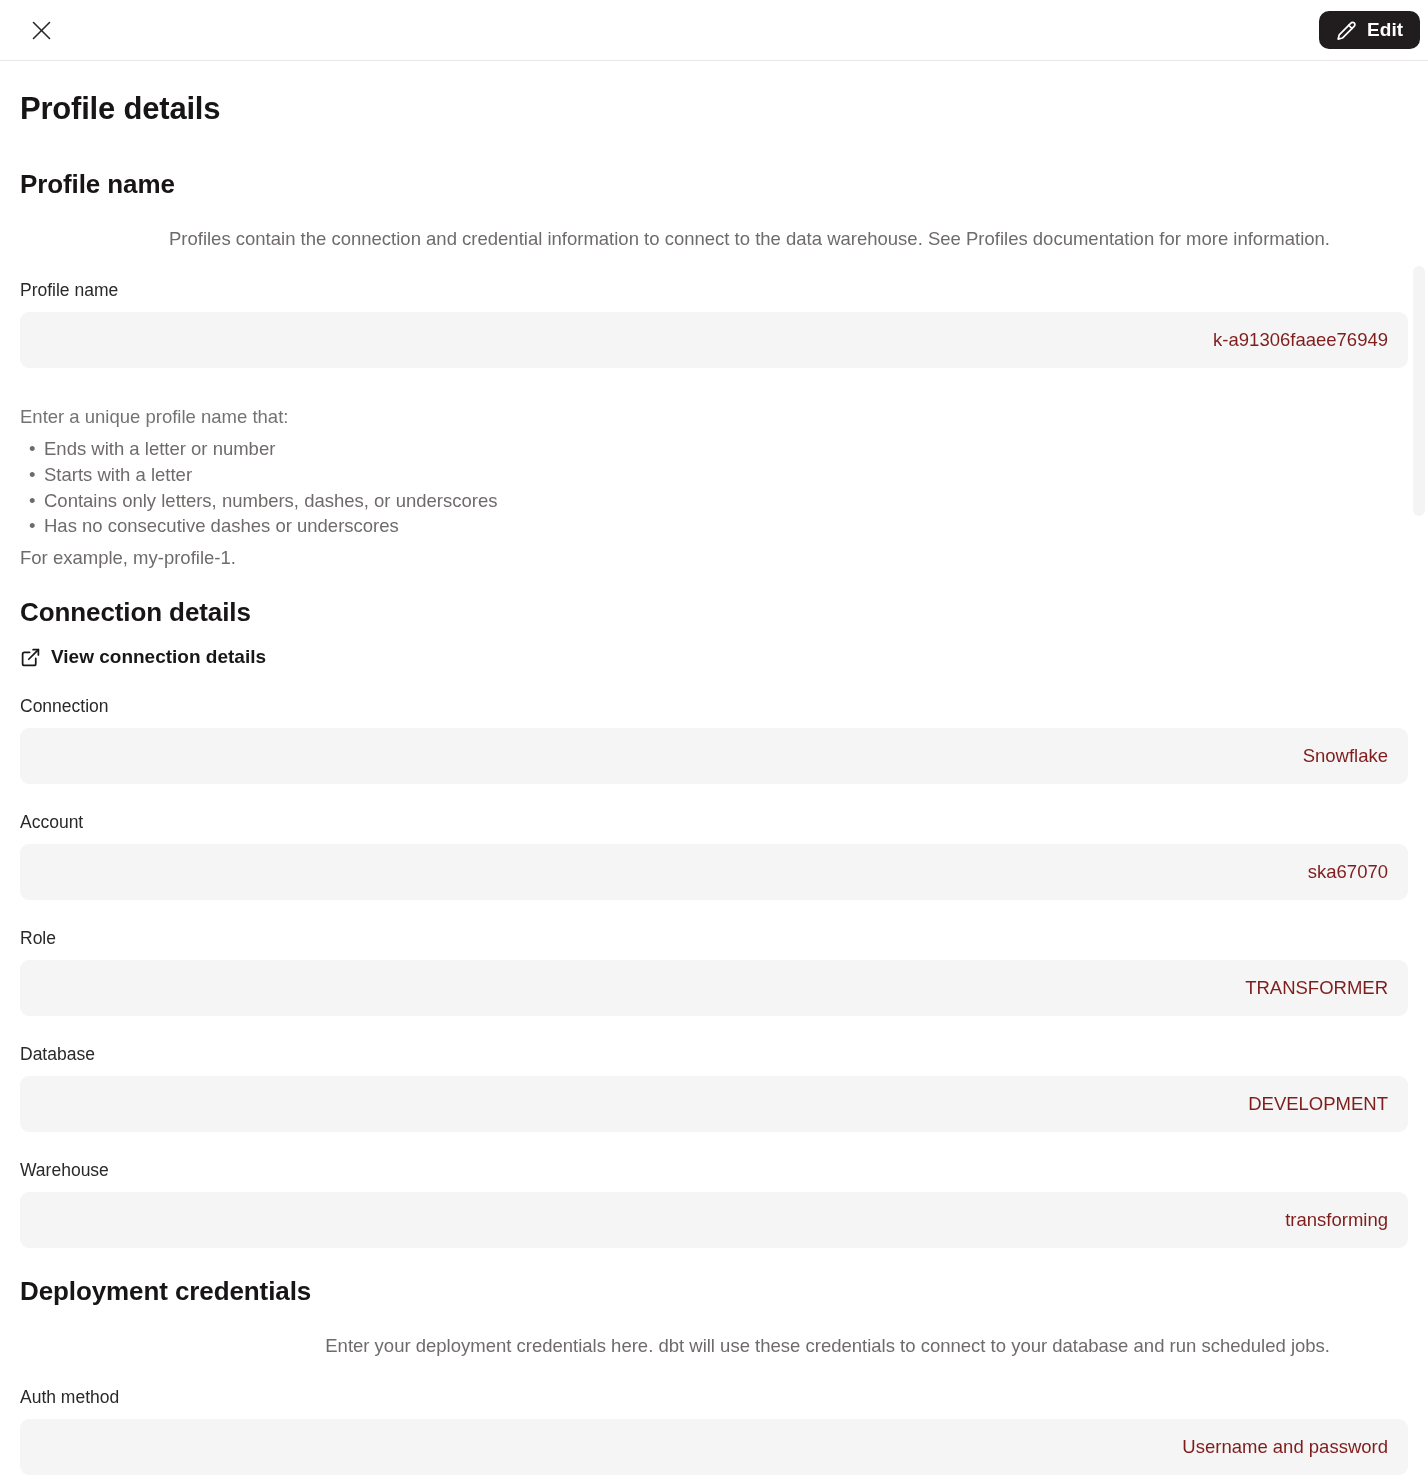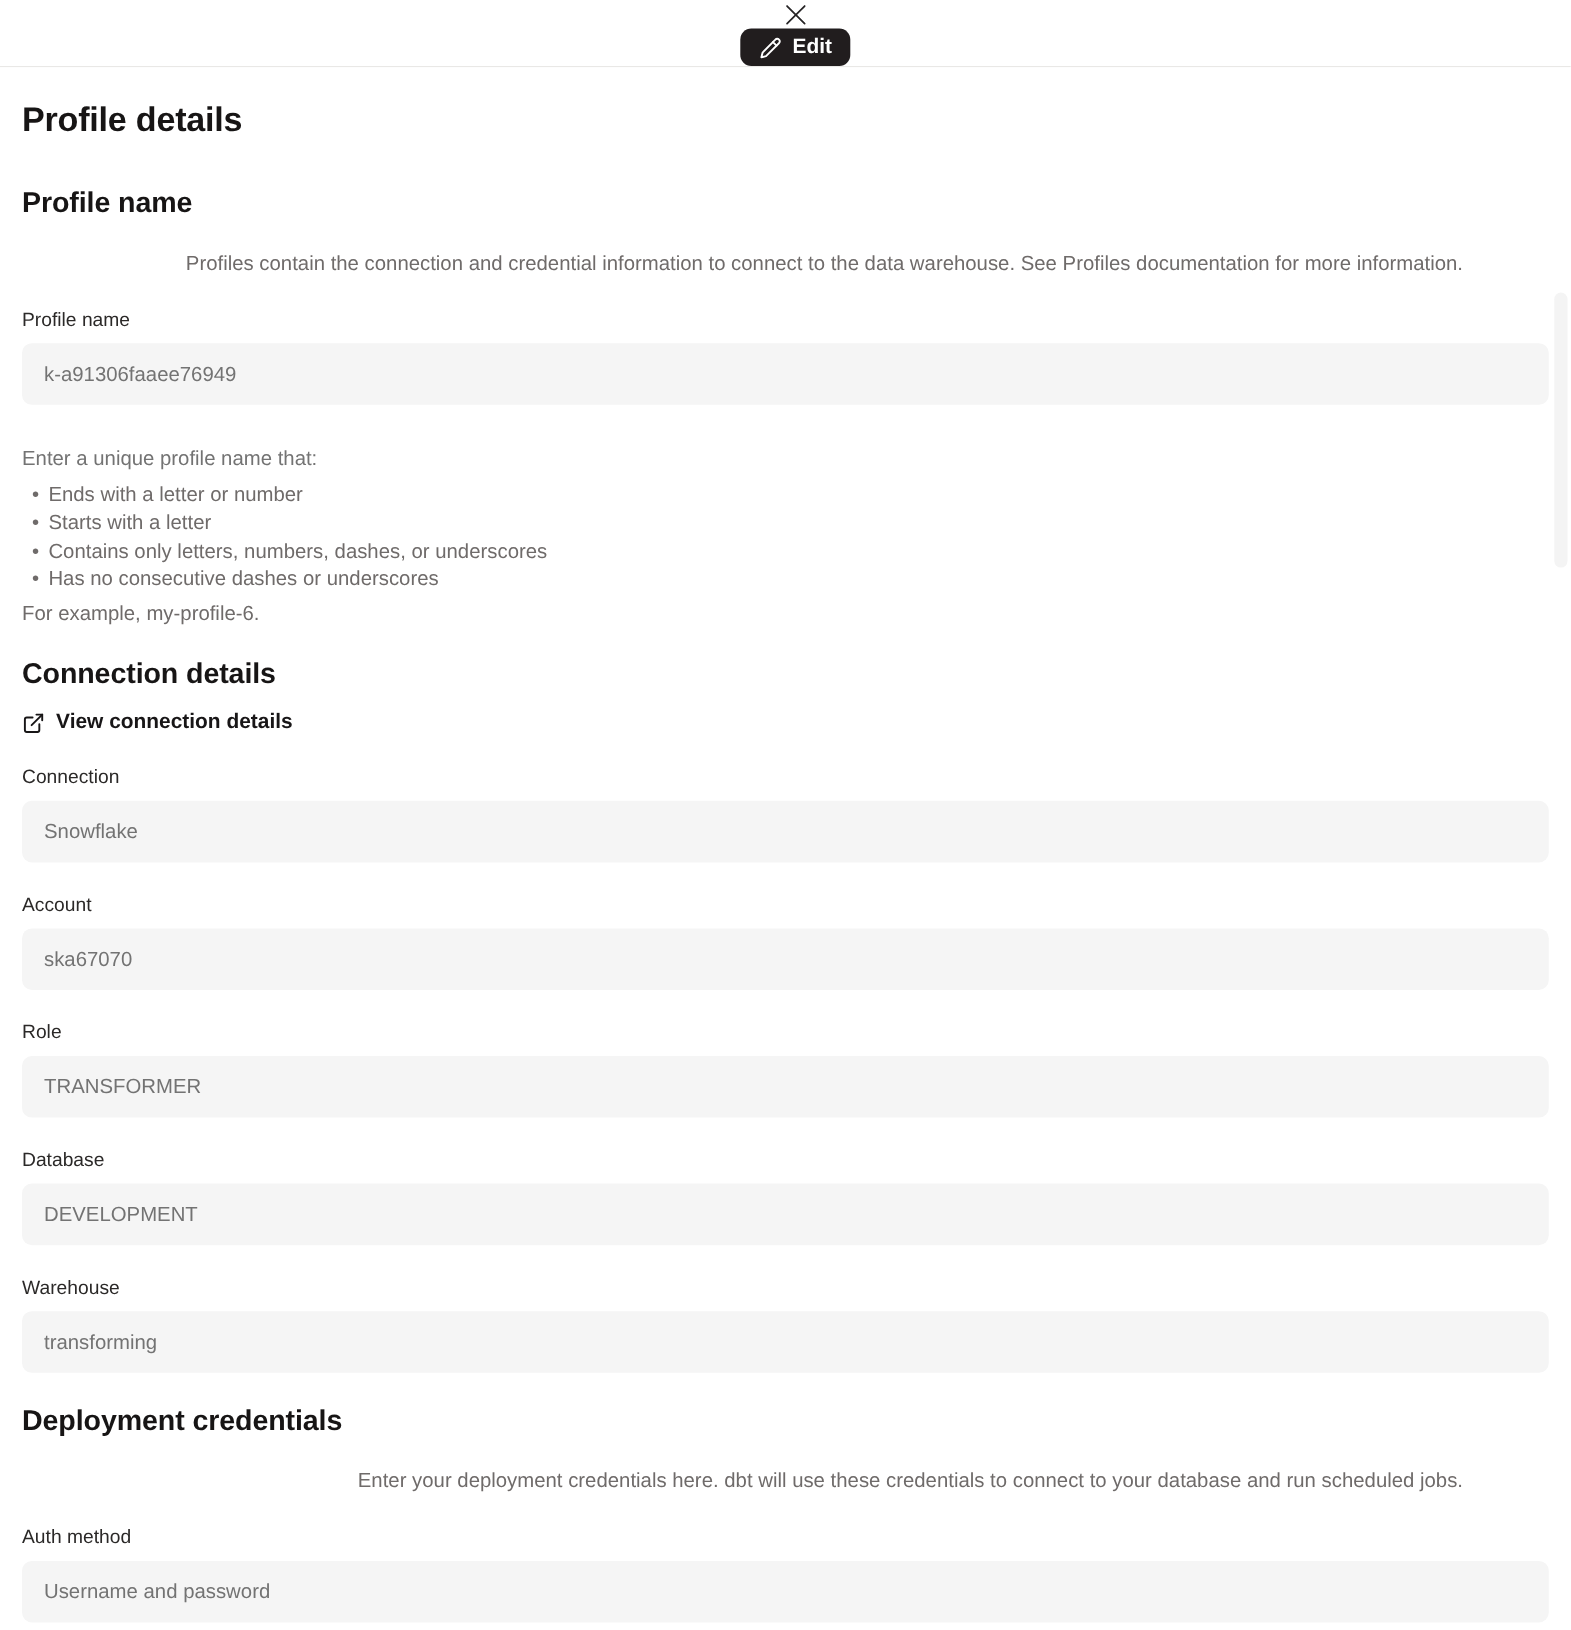--- a/index.html
+++ b/index.html
@@ -15,21 +15,20 @@
 
   
   .topbar {
     height: 61px;
     display: flex;
     align-items: center;
     justify-content: space-between;
     padding: 0 8px 0 26px;
     border-bottom: 1px solid #e9e8e6;
     background: #ffffff;
-    flex-direction: column;
   }
   .close-btn {
     background: none;
     border: none;
     padding: 0;
     width: 30px; height: 30px;
     display: flex; align-items: center; justify-content: center;
     cursor: pointer;
     color: #262425;
   }
@@ -91,21 +90,22 @@
   }
   .field-box {
     margin-top: 11px;
     height: 56px;
     background: #f5f5f5;
     border-radius: 9px;
     display: flex;
     align-items: center;
     padding: 0 20px;
     font-size: 18.5px;
-    color: #737373;
+    color: #7f1d1d;
+    justify-content: flex-end;
   }
 
   p.rules-intro {
     margin: 36px 0 0;
     font-size: 18.5px;
     line-height: 26px;
     color: #737373;
   }
   ul.rules {
     margin: 6px 0 0;
@@ -186,21 +186,21 @@
     <span>k-a91306faaee76949</span>
   </div>
 
   <p class="rules-intro">Enter a unique profile name that:</p>
   <ul class="rules">
     <li>Ends with a letter or number</li>
     <li>Starts with a letter</li>
     <li>Contains only letters, numbers, dashes, or underscores</li>
     <li>Has no consecutive dashes or underscores</li>
   </ul>
-  <p class="example">For example, my-profile-6.</p>
+  <p class="example">For example, my-profile-1.</p>
 
   <h2 class="section-heading mt-connection">Connection details</h2>
 
   <div class="view-link">
     <svg width="21" height="21" viewBox="0 0 24 24" fill="none" stroke="currentColor" stroke-width="2" stroke-linecap="round" stroke-linejoin="round">
       <path d="M18 13v6a2 2 0 0 1-2 2H5a2 2 0 0 1-2-2V8a2 2 0 0 1 2-2h6"></path>
       <polyline points="15 3 21 3 21 9"></polyline>
       <line x1="10" y1="14" x2="21" y2="3"></line>
     </svg>
     <span>View connection details</span>

